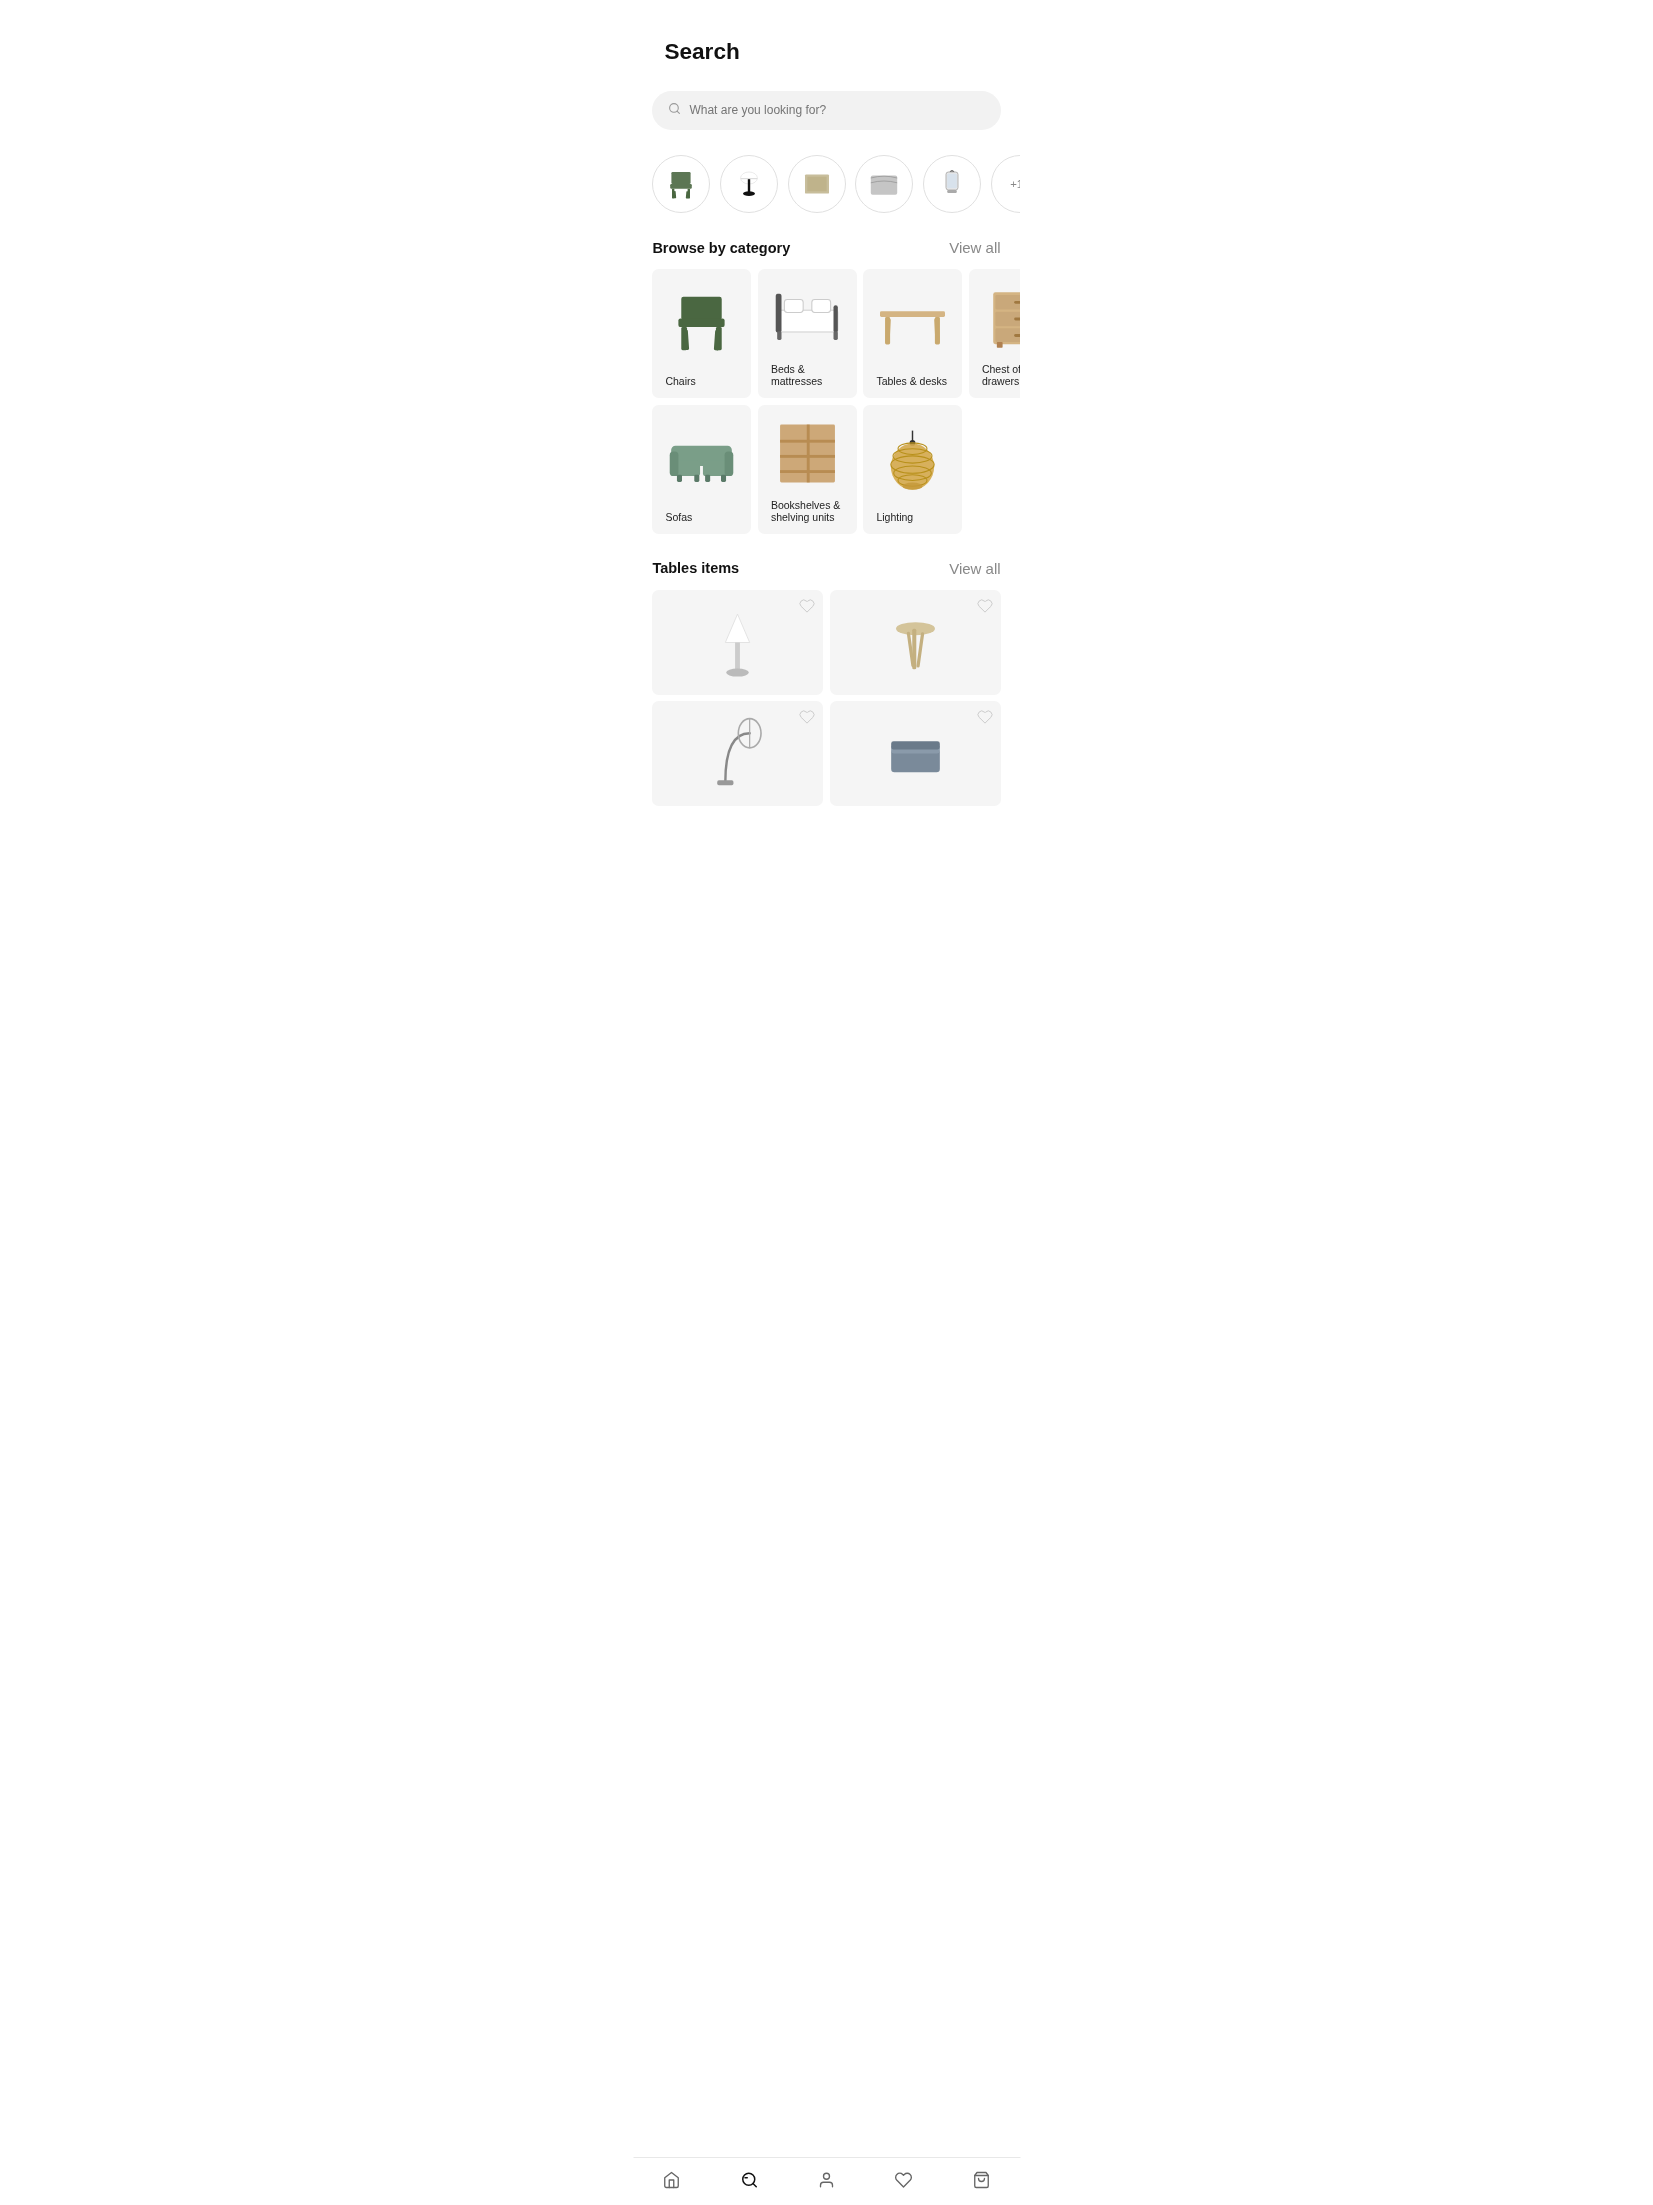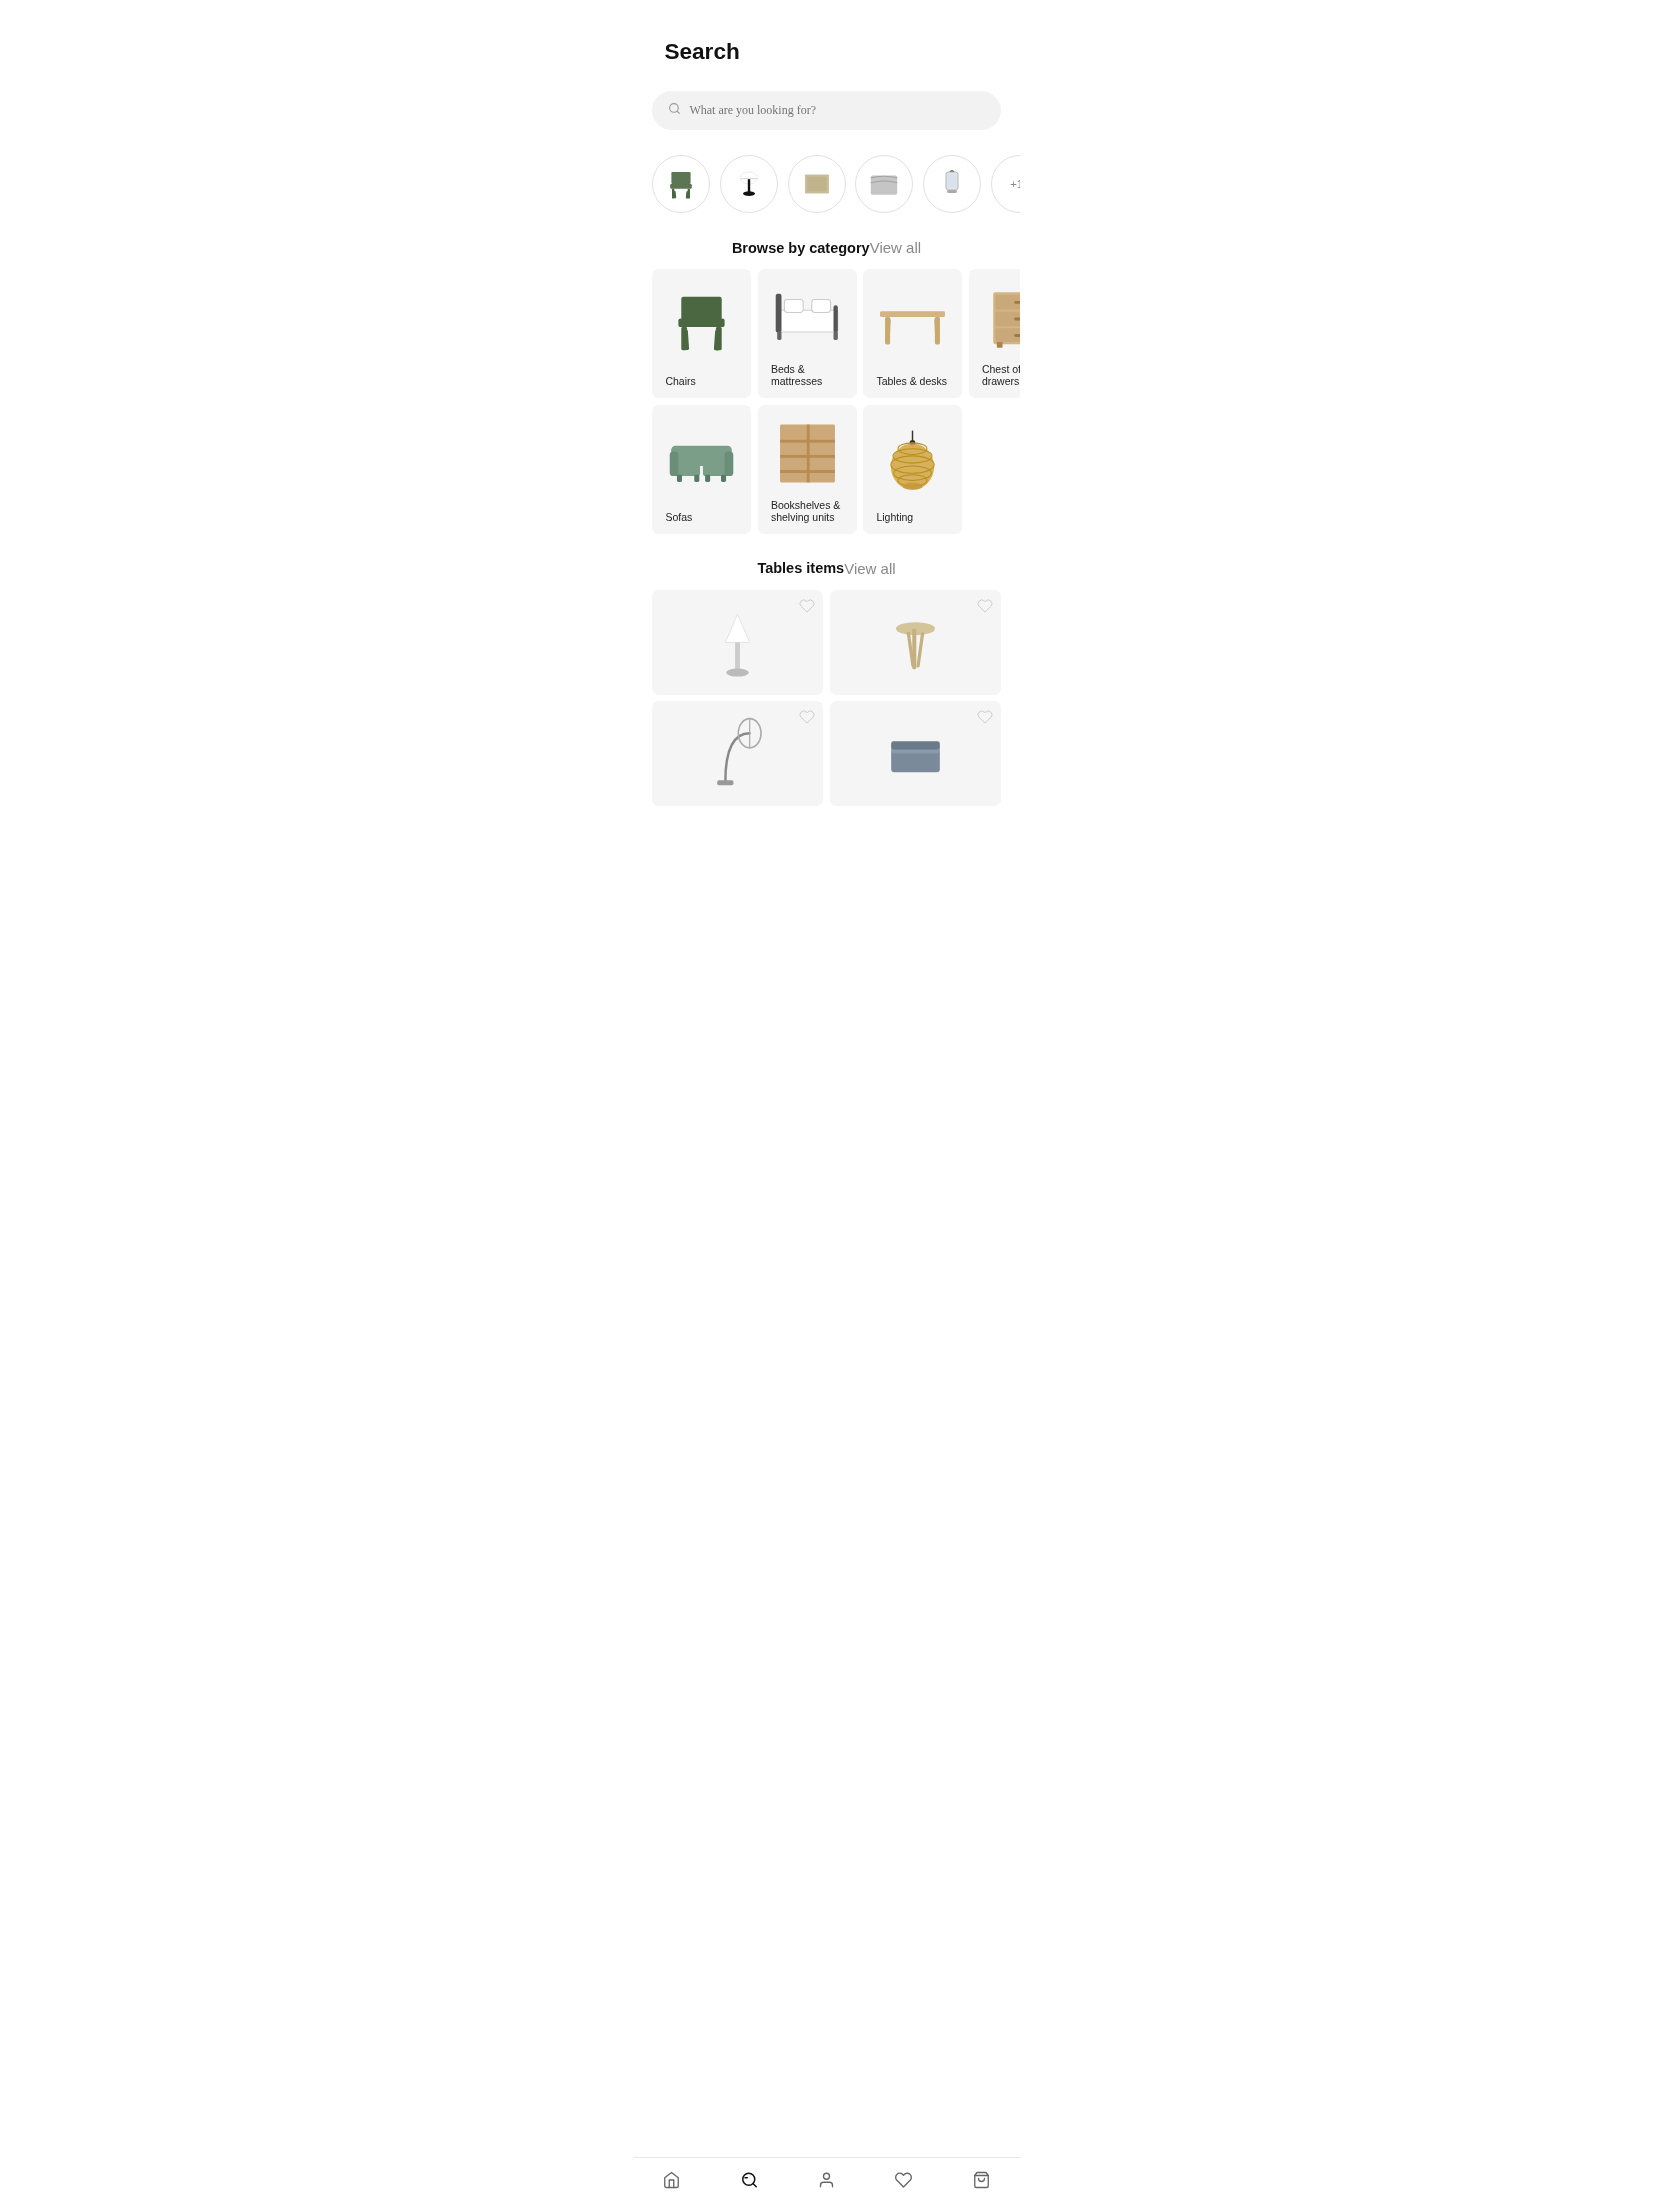--- a/index.html
+++ b/index.html
@@ -41,21 +41,20 @@
       font-size: 13px;
       flex-shrink: 0;
     }
     .search-input {
       border: none;
       background: transparent;
       font-size: 12px;
       color: #999;
       outline: none;
       width: 100%;
-      font-family: Liberation Serif, serif;
     }
 
     
     .recent-items {
       display: flex;
       gap: 9.7px;
       padding: 6.5px 19.4px 26px;
       overflow-x: auto;
       scrollbar-width: none;
     }
@@ -84,21 +83,21 @@
       color: #888;
       font-weight: 500;
     }
 
     
     .section {
       padding: 0 19.4px 26px;
     }
     .section-header {
       display: flex;
-      justify-content: center;
+      justify-content: space-between;
       align-items: center;
       margin-bottom: 13px;
     }
     .section-title {
       font-size: 14.5px;
       font-weight: 700;
     }
     .view-all {
       font-size: 15px;
       color: #888;

